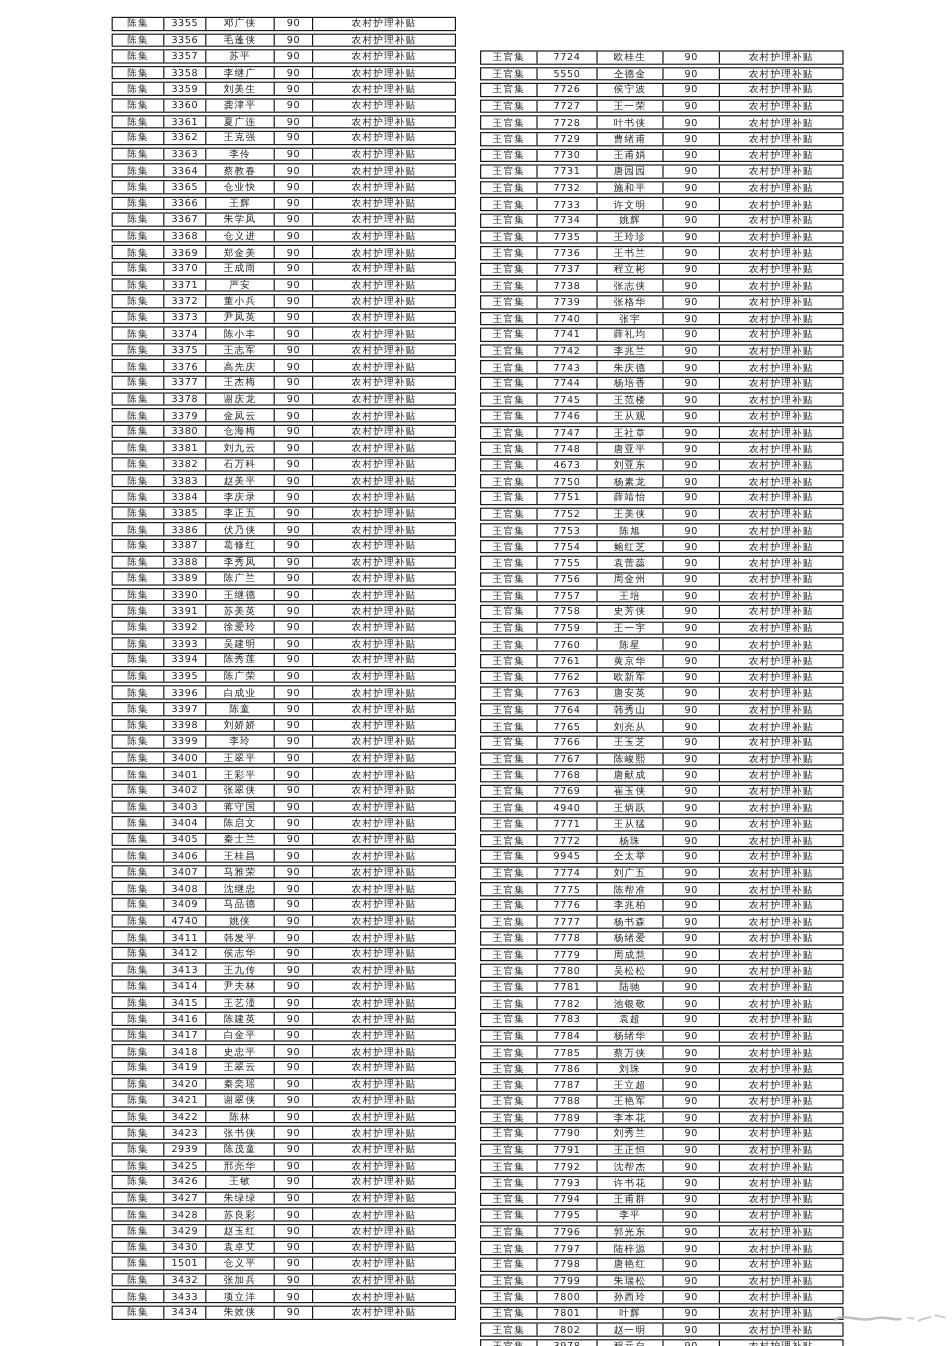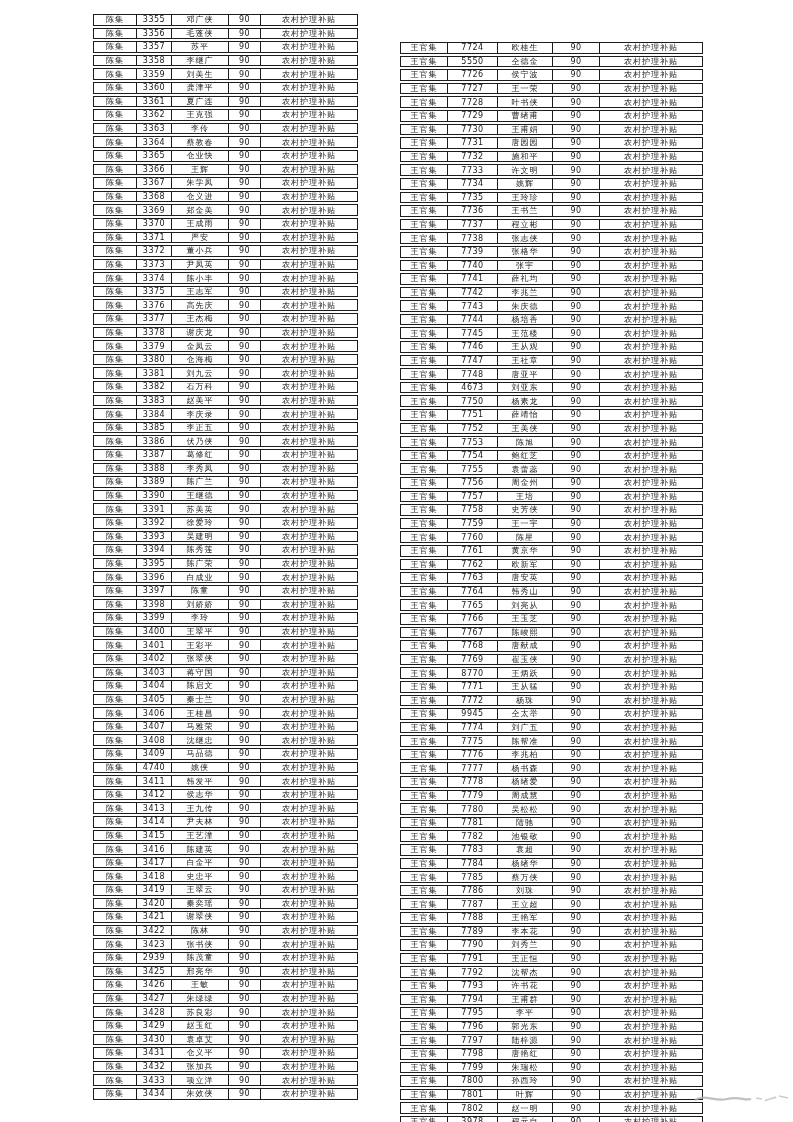--- a/index.html
+++ b/index.html
@@ -2,21 +2,21 @@
 <html><head>
 <meta charset="utf-8">
 <style>
   html,body{margin:0;padding:0;}
   body{
     width:793px;height:1122px;position:relative;background:#ffffff;
     font-family:"DejaVu Sans","Liberation Sans",sans-serif;
     color:#1a1a1a;overflow:hidden;
   }
   .doc-table{position:absolute;top:14px;}
-  #table-left{left:93px;width:265px;}
+  #table-left{left:93px;width:287px;}
   #table-right{left:400px;width:303px;margin-top:28px;}
   .trow{
     display:grid;height:11.6px;margin-bottom:2px;
     border:1px solid #1c1c1c;box-sizing:border-box;background:#ffffff;
   }
   #table-left .trow{grid-template-columns:43px 35px 57px 32px 1fr;}
   #table-right .trow{grid-template-columns:47px 50px 55px 47px 1fr;}
   .tcell{
     display:flex;align-items:center;justify-content:center;
     font-size:8px;line-height:9px;letter-spacing:1px;
@@ -558,21 +558,21 @@
     </div>
     <div class="trow">
       <div class="tcell">陈集</div>
       <div class="tcell num">3430</div>
       <div class="tcell">袁卓艾</div>
       <div class="tcell num">90</div>
       <div class="tcell">农村护理补贴</div>
     </div>
     <div class="trow">
       <div class="tcell">陈集</div>
-      <div class="tcell num">3431</div>
+      <div class="tcell num">1501</div>
       <div class="tcell">仓义平</div>
       <div class="tcell num">90</div>
       <div class="tcell">农村护理补贴</div>
     </div>
     <div class="trow">
       <div class="tcell">陈集</div>
       <div class="tcell num">3432</div>
       <div class="tcell">张加兵</div>
       <div class="tcell num">90</div>
       <div class="tcell">农村护理补贴</div>
@@ -911,21 +911,21 @@
     </div>
     <div class="trow">
       <div class="tcell">王官集</div>
       <div class="tcell num">7769</div>
       <div class="tcell">崔玉侠</div>
       <div class="tcell num">90</div>
       <div class="tcell">农村护理补贴</div>
     </div>
     <div class="trow">
       <div class="tcell">王官集</div>
-      <div class="tcell num">8770</div>
+      <div class="tcell num">4940</div>
       <div class="tcell">王炳跃</div>
       <div class="tcell num">90</div>
       <div class="tcell">农村护理补贴</div>
     </div>
     <div class="trow">
       <div class="tcell">王官集</div>
       <div class="tcell num">7771</div>
       <div class="tcell">王从猛</div>
       <div class="tcell num">90</div>
       <div class="tcell">农村护理补贴</div>

